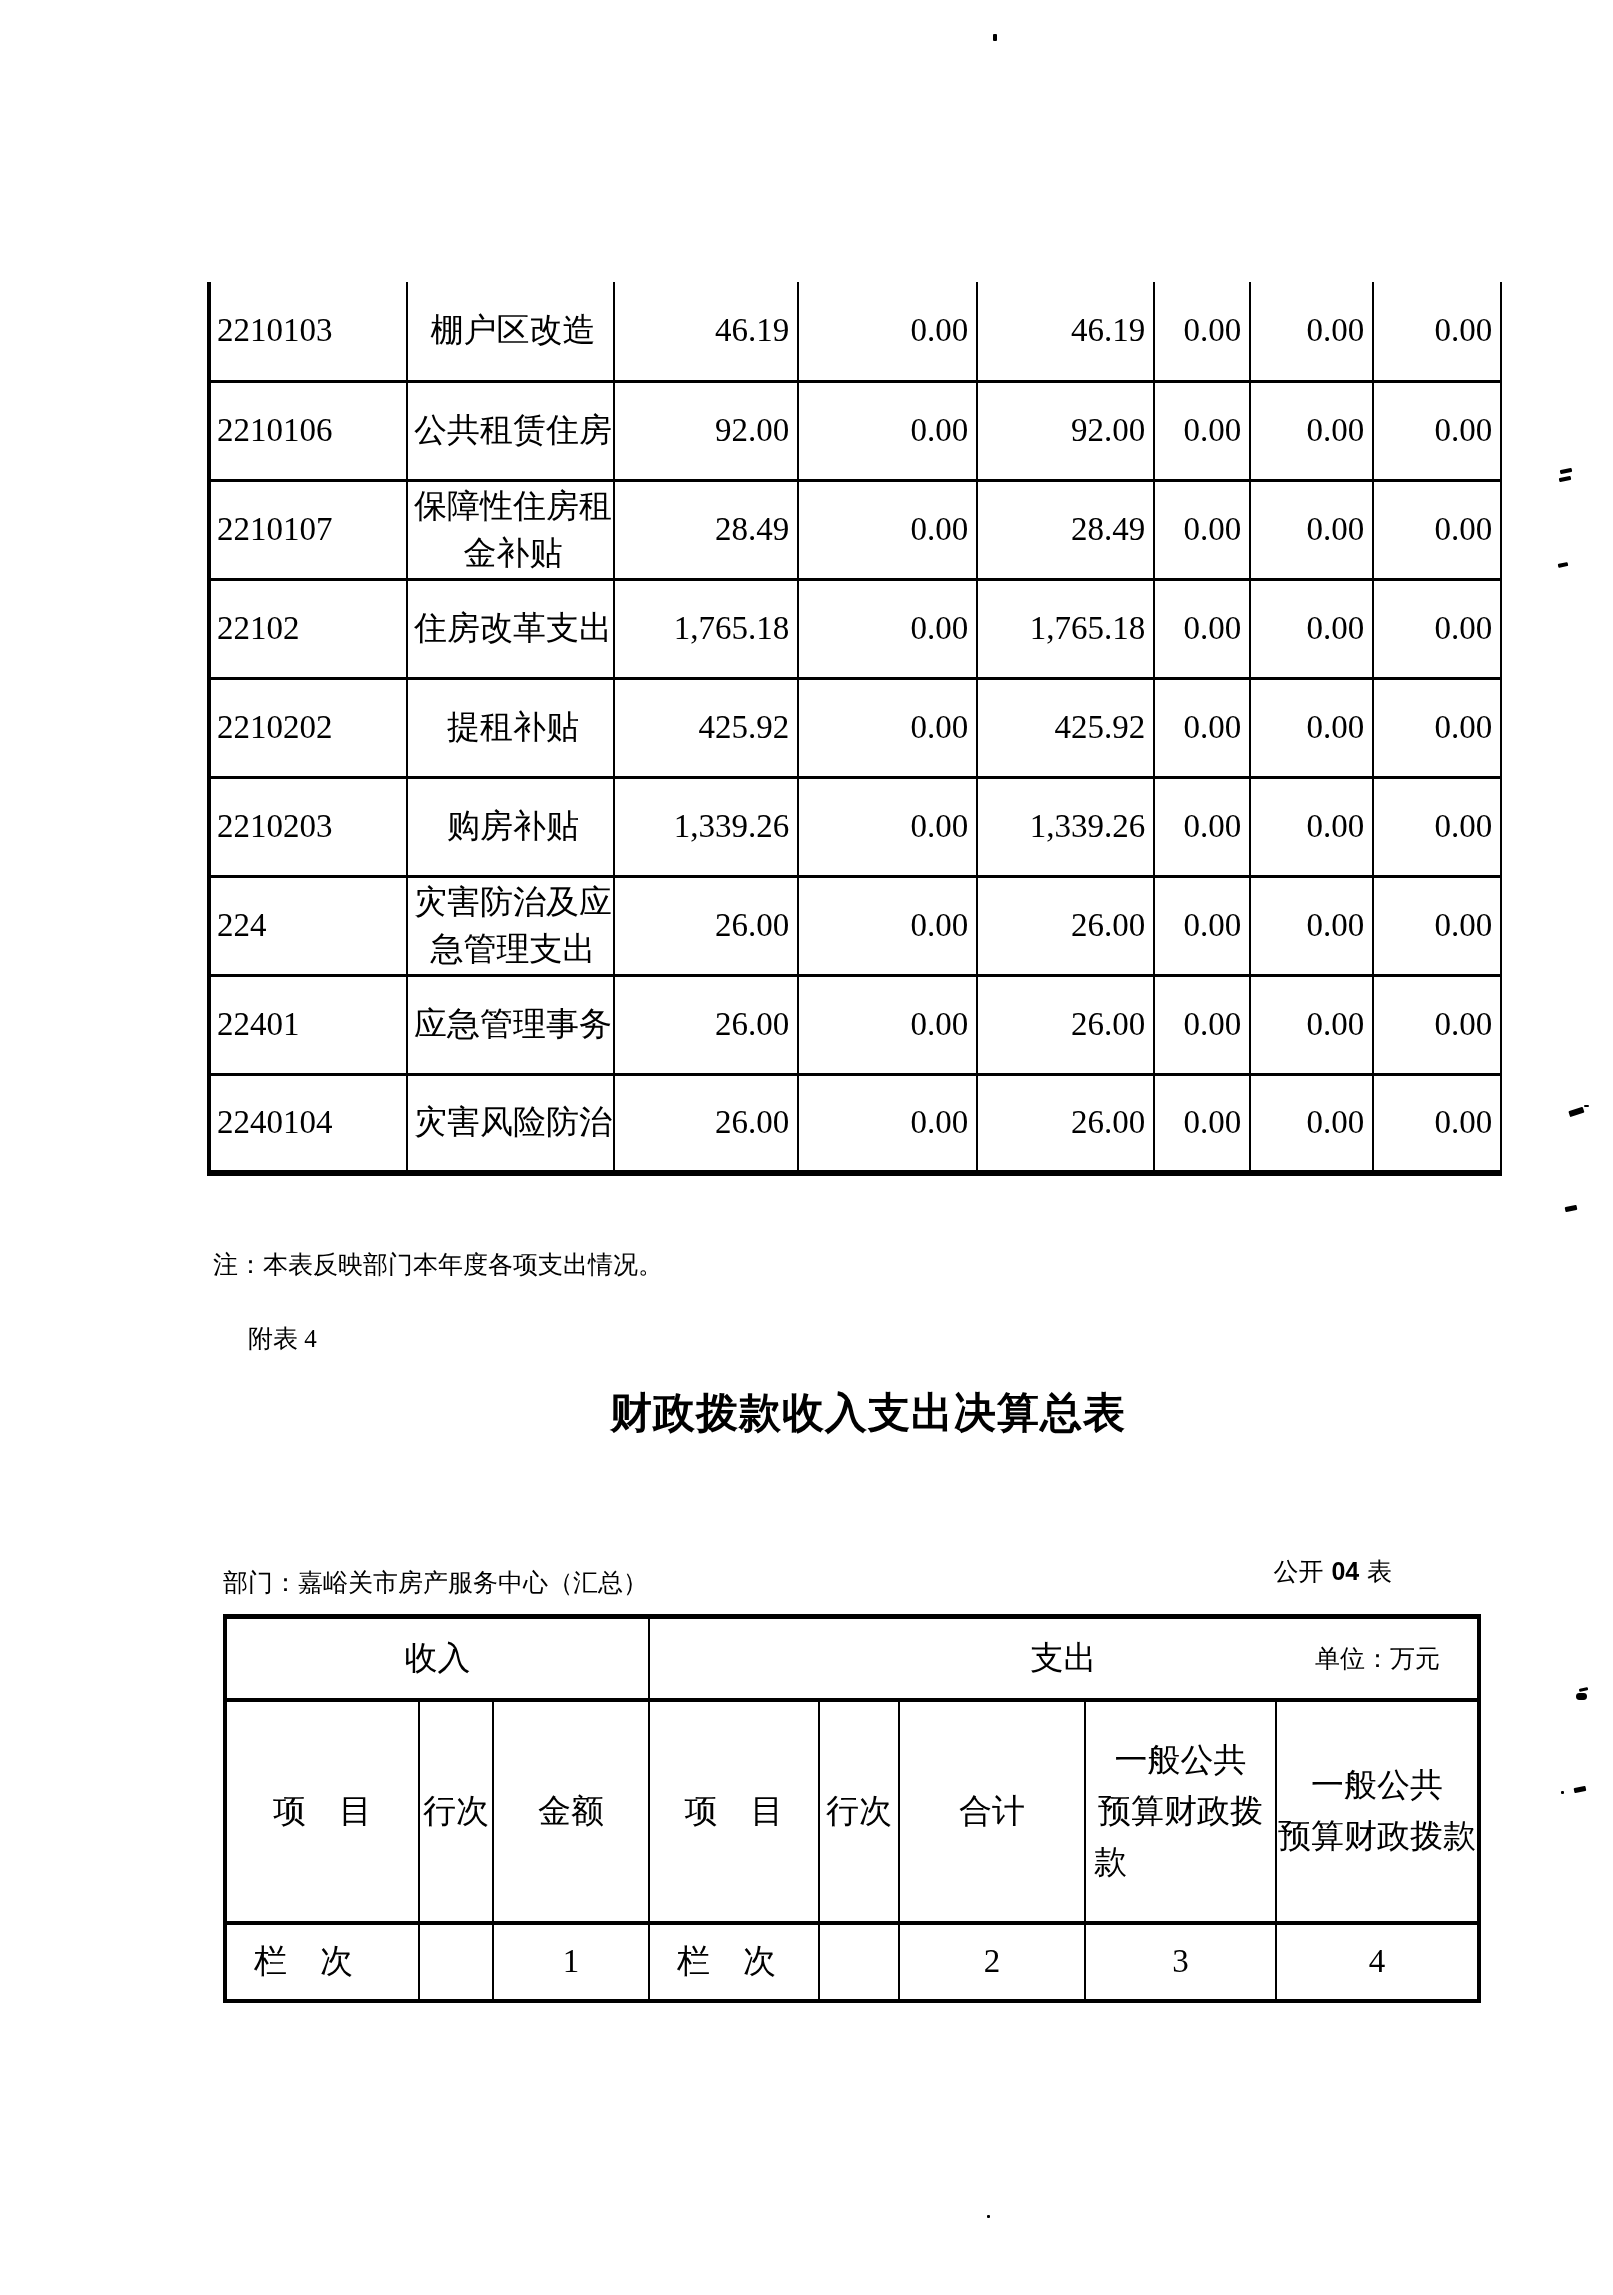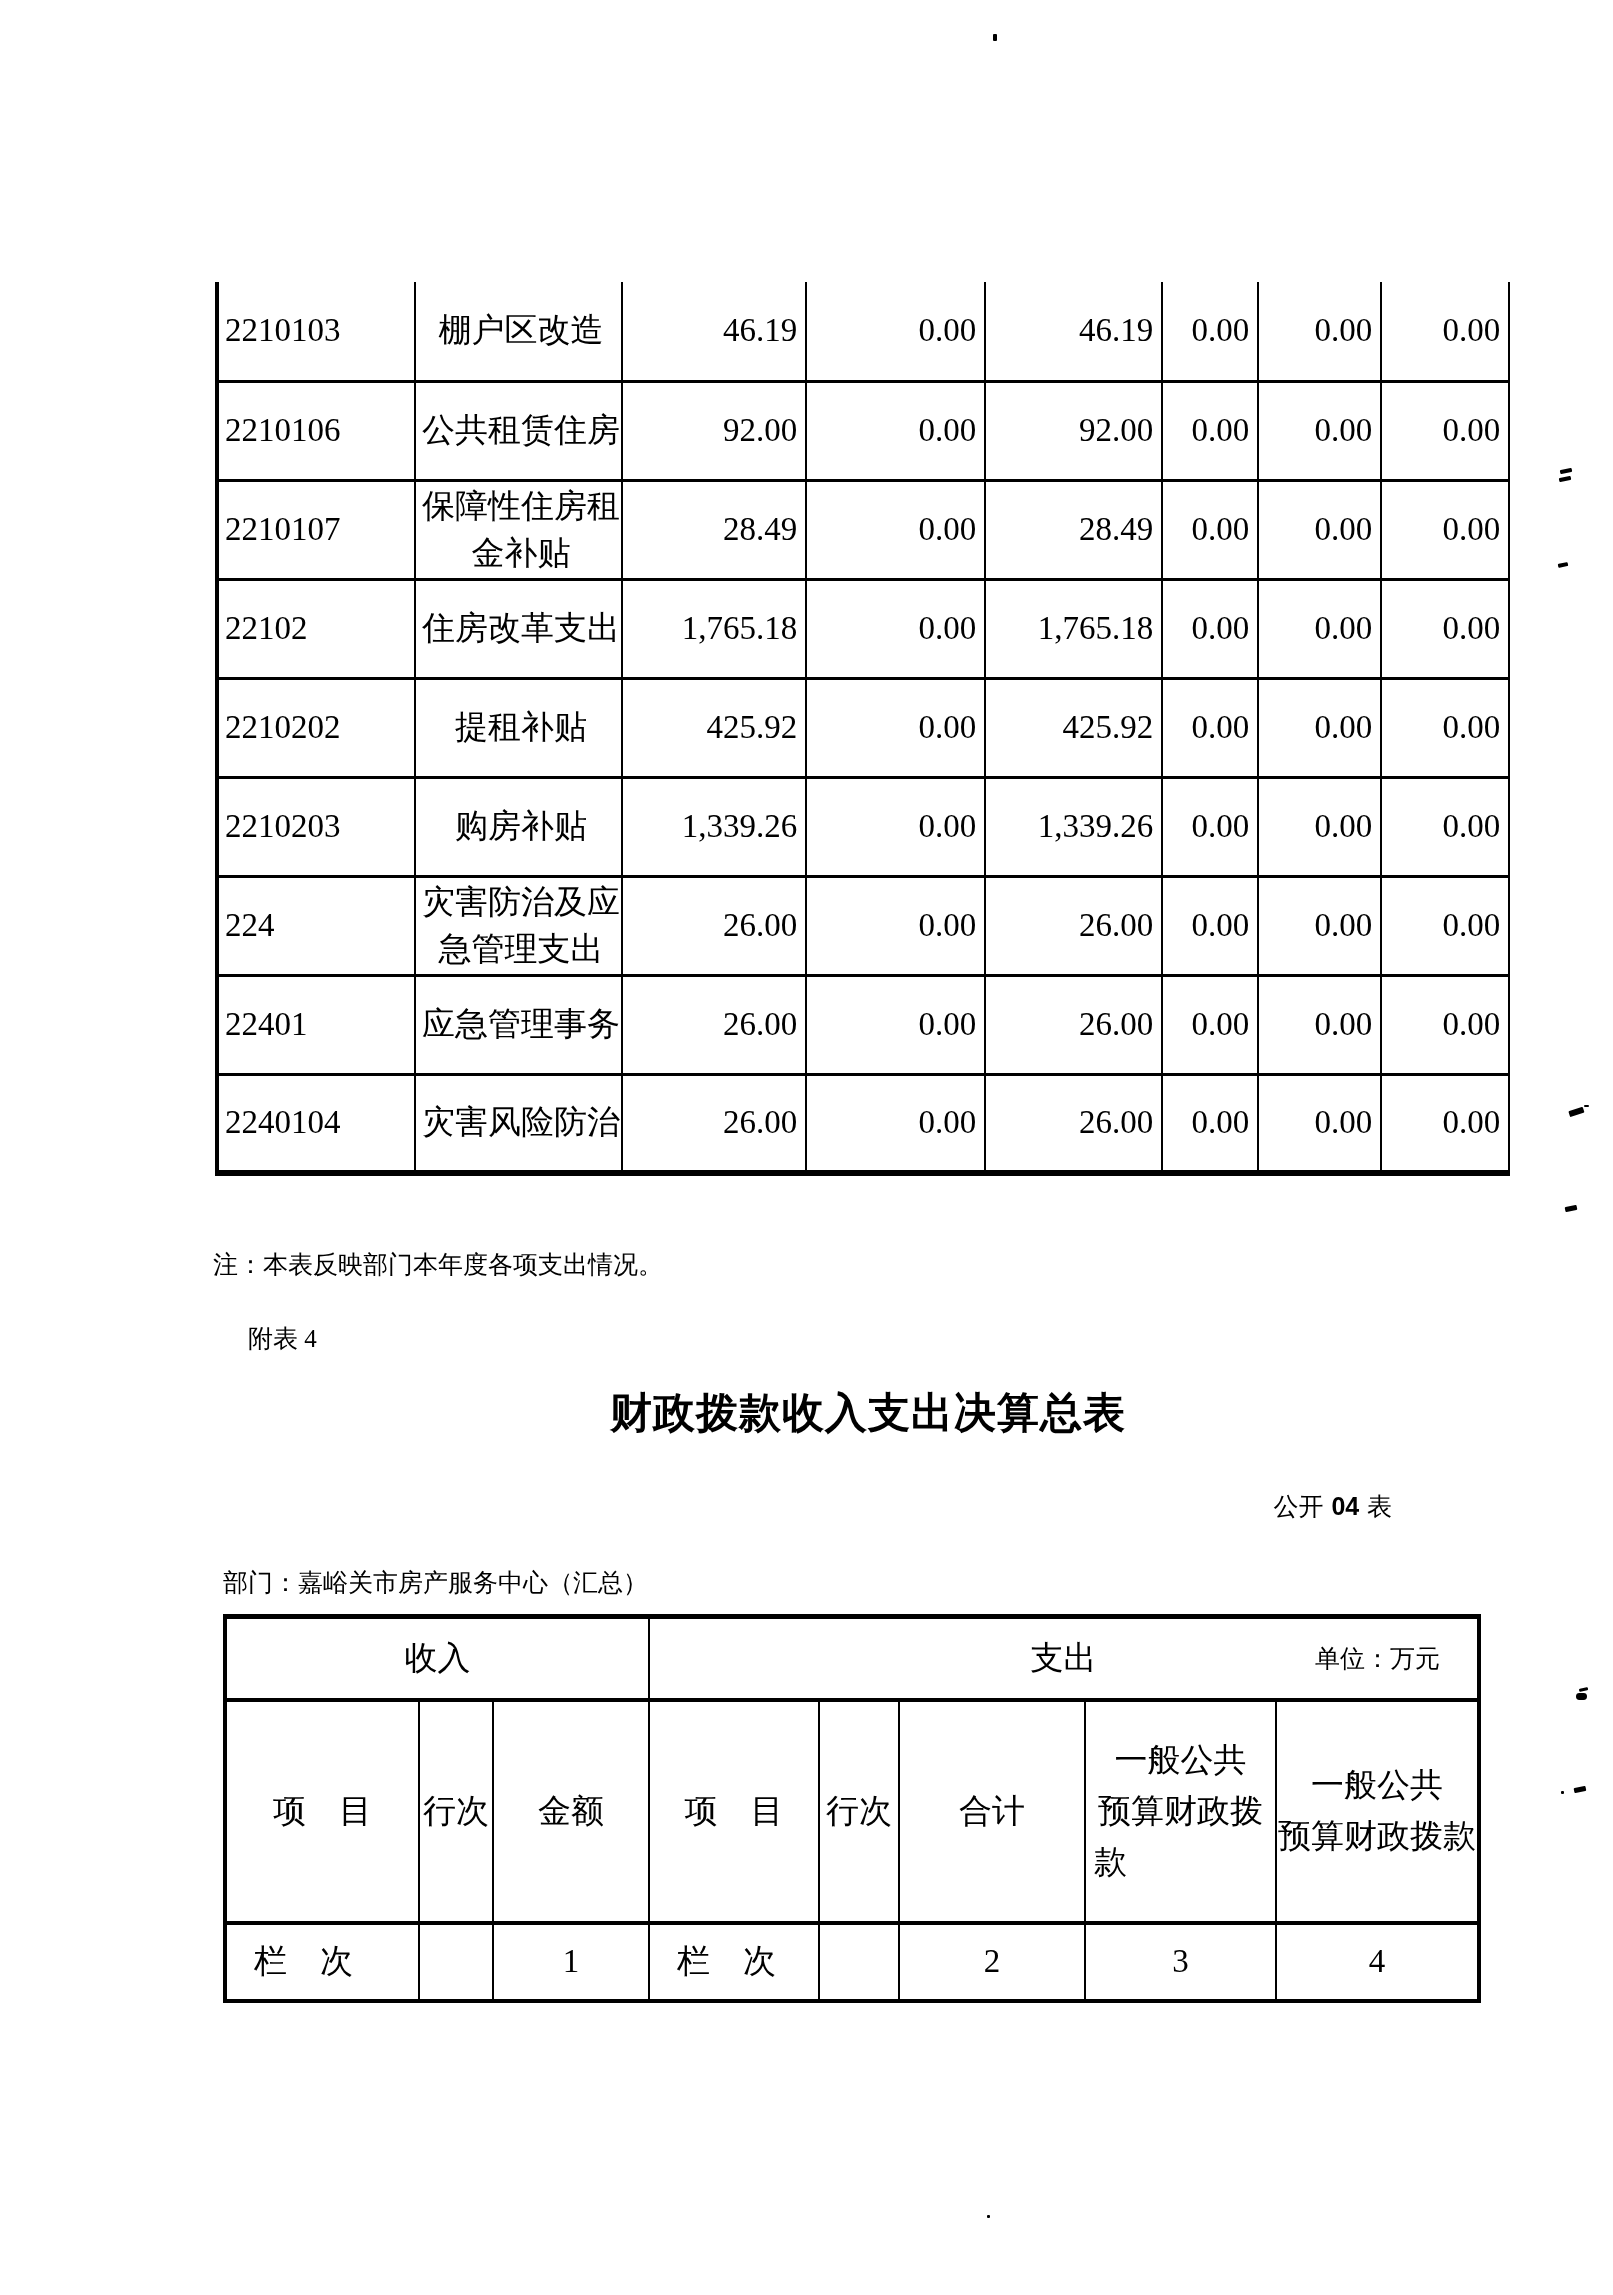--- a/index.html
+++ b/index.html
@@ -10,21 +10,21 @@
     font-family:"Liberation Serif","DejaVu Serif",serif;
     color:#000;
     overflow:hidden;
   }
   
   table{border-collapse:collapse;table-layout:fixed;}
   td{overflow:hidden;}
 
   
   #exp-table{
-    position:absolute;left:215px;top:282px;
+    position:absolute;left:207px;top:282px;
     width:1290px;
     font-size:33px;
     border-left:4.4px solid #000;
     border-right:2.5px solid #000;
     border-bottom:6.4px solid #000;
     border-top:none;
   }
   #exp-table tr{height:99px;}
   #exp-table td{
     border:2.5px solid #000;
@@ -39,21 +39,21 @@
 
   
   .absline{position:absolute;font-size:25px;line-height:1.2;white-space:nowrap;}
   #note-line{left:213px;top:1250px;}
   #appendix-line{left:248px;top:1324px;}
   #main-title{
     left:223px;top:1388px;width:1290px;text-align:center;
     font-family:"Liberation Sans","DejaVu Sans",sans-serif;
     font-weight:bold;font-size:42px;letter-spacing:1px;
   }
-  #table-code{right:222px;top:1491px;margin-left:48px;}
+  #table-code{right:222px;top:1556px;margin-left:48px;}
   #table-code .tc-num{font-weight:bold;font-family:"Liberation Sans","DejaVu Sans",sans-serif;margin:0 7.8px;}
   #dept-line{left:223px;top:1568px;}
   #unit-line{right:174px;top:1644px;}
 
   
   #sum-table{
     position:absolute;left:223px;top:1614px;
     width:1253px;
     font-size:33px;
     border:4.4px solid #000;

